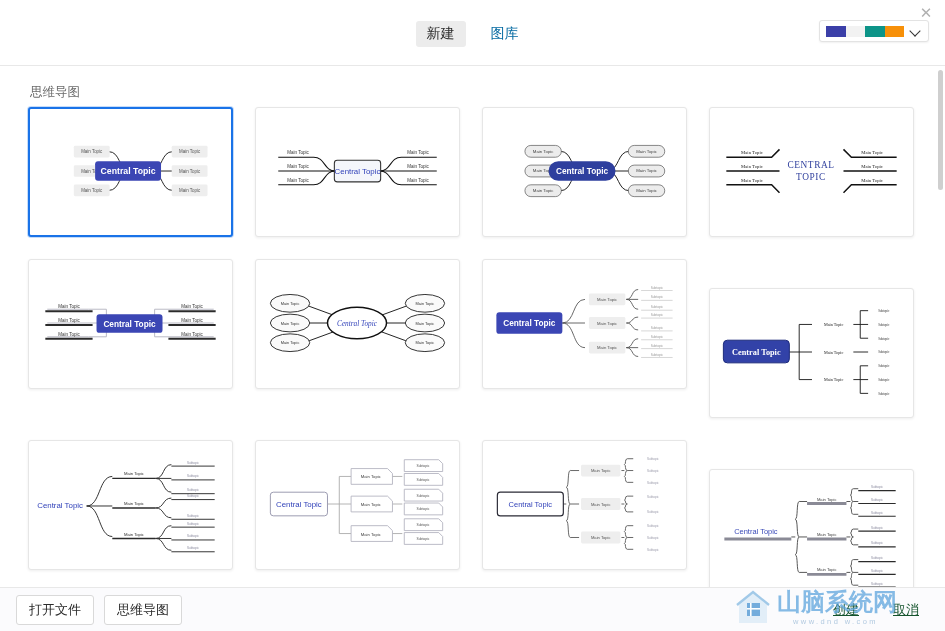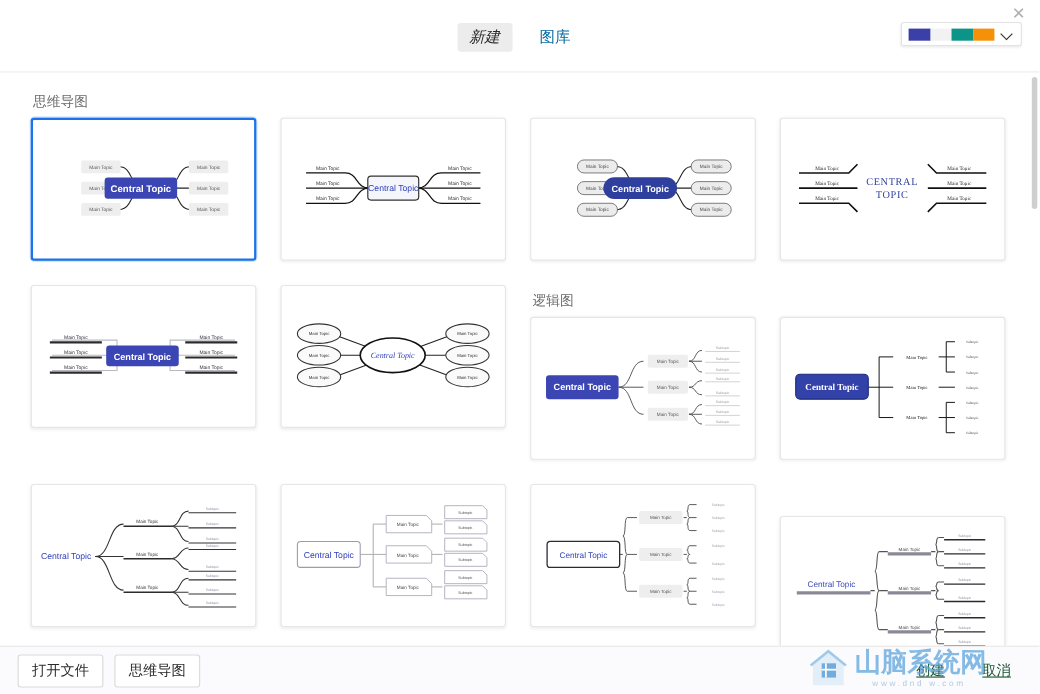--- a/index.html
+++ b/index.html
@@ -30,21 +30,20 @@
     font-size: 14px;
     color: #0369a1;
     padding: 4px 11px;
     border-radius: 3px;
     cursor: default;
     white-space: nowrap;
   }
   .tab.active {
     background: #ececec;
     color: #2b2b2b;
-    font-style: italic;
   }
   .palette-wrap {
     position: absolute;
     right: 16px; top: 20px;
     display: flex;
     align-items: center;
     gap: 6px;
     background: #ffffff;
     border: 1px solid #e3e3e3;
     border-radius: 3px;
@@ -377,21 +376,20 @@
               <text x="171" y="65.6">Main Topic</text>
               <text x="171" y="85.6">Main Topic</text>
             </g>
             <ellipse cx="102" cy="64" rx="30" ry="16" fill="#ffffff" stroke="#111" stroke-width="1.5"></ellipse>
             <text x="102" y="66.6" font-size="7.4" fill="#2e3fb8" text-anchor="middle" font-family="Liberation Serif, serif" font-style="italic">Central Topic</text>
           </svg>
         </div>
       </div>
 
       <div class="cell">
-        <div class="section-label">逻辑图</div>
         <div class="card">
           <svg viewBox="0 0 205 130">
             <g fill="none" stroke="#555" stroke-width=".9">
               <path d="M80 64 C93 64 90 40 103 40"></path>
               <path d="M80 64 L103 64"></path>
               <path d="M80 64 C93 64 90 89 103 89"></path>
               <path d="M145 40 C152 40 150 30 157 30"></path>
               <path d="M145 40 L157 40"></path>
               <path d="M145 40 C152 40 150 50 157 50"></path>
               <path d="M145 64 C152 64 150 58 157 58"></path>

